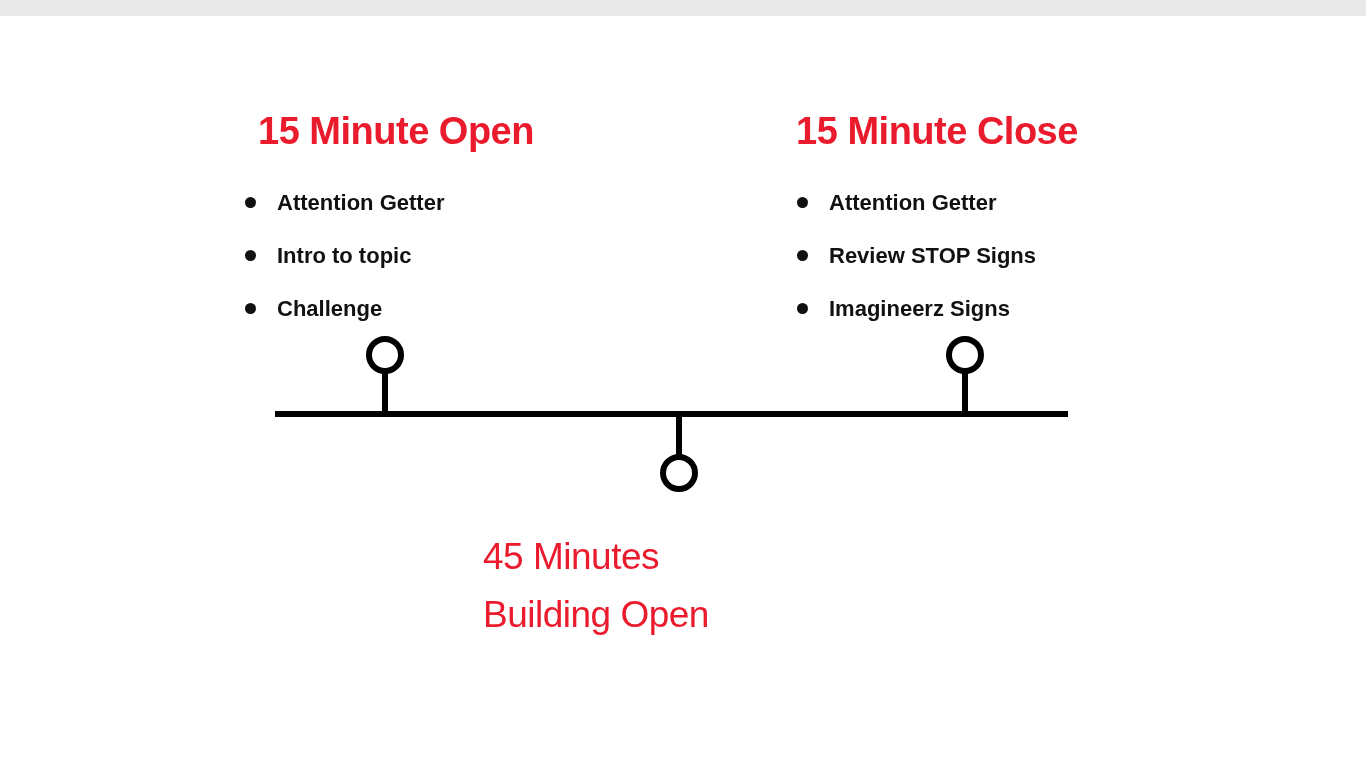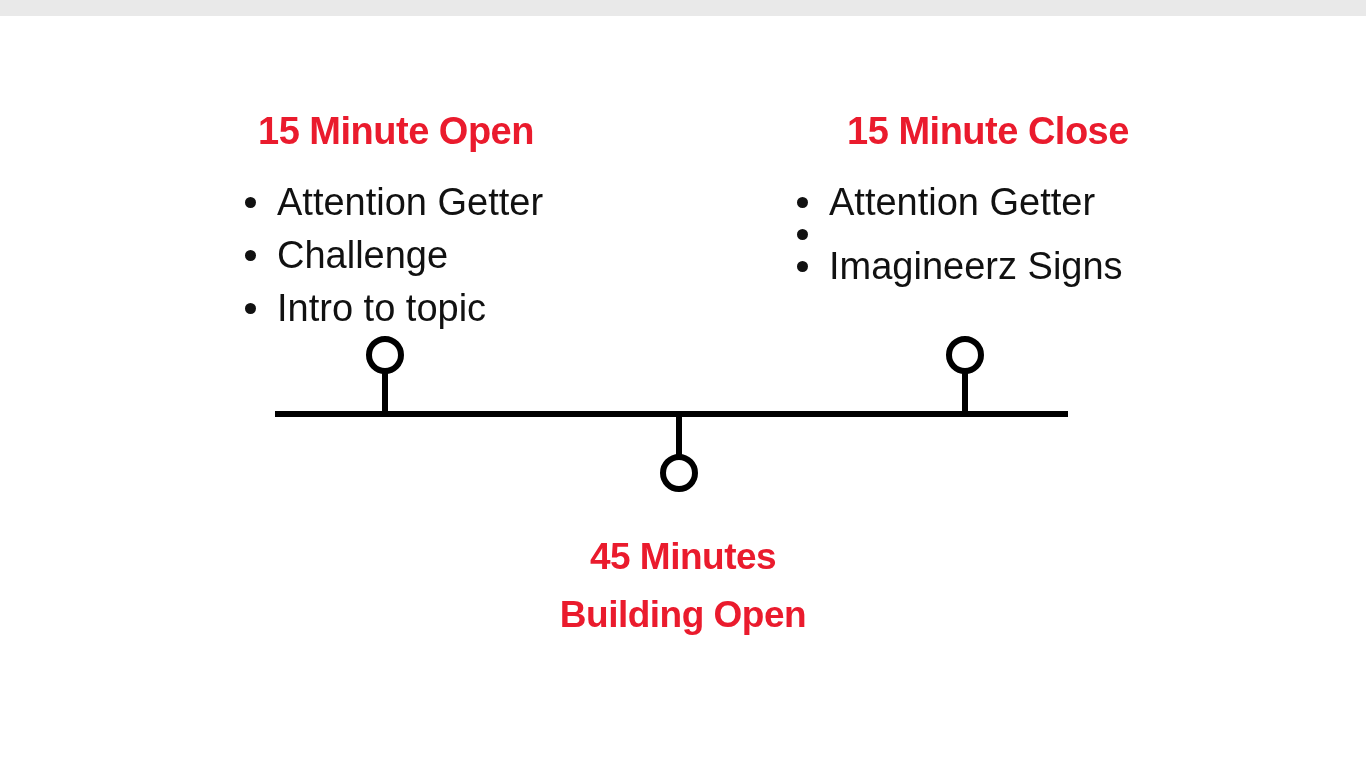--- a/index.html
+++ b/index.html
@@ -26,29 +26,30 @@
     position: absolute;
     width: 420px;
     text-align: center;
     font-size: 38px;
     line-height: 42px;
     font-weight: 700;
     color: var(--accent_red);
     letter-spacing: -0.5px;
   }
   .title-open  { left: 186px; top: 94px; }
-  .title-close { left: 778px; top: 94px; }
+  .title-close { left: 727px; top: 94px; }
 
   
   .phase-list {
     position: absolute;
     list-style: none;
-    font-size: 38px;
+    font-size: 22px;
     line-height: 53px;
     color: var(--ink);
+    font-weight: bold;
   }
   .list-open  { left: 245px; top: 160px; }
   .list-close { left: 797px; top: 160px; }
   .phase-list li {
     display: flex;
     align-items: center;
   }
   .dot {
     width: 11px;
     height: 11px;
@@ -86,59 +87,59 @@
   .circ-open  { left: 366px; top: 320px; }
   .circ-close { left: 946px; top: 320px; }
   .circ-build { left: 660px; top: 438px; }
 
   
   .building-label {
     position: absolute;
     left: 483px;
     top: 512px;
     width: 400px;
-    text-align: center;
     font-size: 37px;
     line-height: 58px;
-    font-weight: 700;
+    font-weight: 400;
     color: var(--accent_red);
     letter-spacing: -0.5px;
   }
 </style>
 </head>
 <body>
 
 <div class="canvas">
 
   <h2 class="phase-title title-open">15 Minute Open</h2>
 
   <h2 class="phase-title title-close">15 Minute Close</h2>
 
   <ul class="phase-list list-open">
     <li>
       <span class="dot"></span>
       <span>Attention Getter</span>
     </li>
     <li>
       <span class="dot"></span>
-      <span>Challenge</span>
+      <span>Intro to topic</span>
     </li>
     <li>
       <span class="dot"></span>
-      <span>Intro to topic</span>
+      <span>Challenge</span>
     </li>
   </ul>
 
   <ul class="phase-list list-close">
     <li>
       <span class="dot"></span>
       <span>Attention Getter</span>
     </li>
     <li>
       <span class="dot"></span>
+      <span>Review STOP Signs</span>
     </li>
     <li>
       <span class="dot"></span>
       <span>Imagineerz Signs</span>
     </li>
   </ul>
 
   <div class="tl-line"></div>
 
   <div class="tl-stem stem-open"></div>

